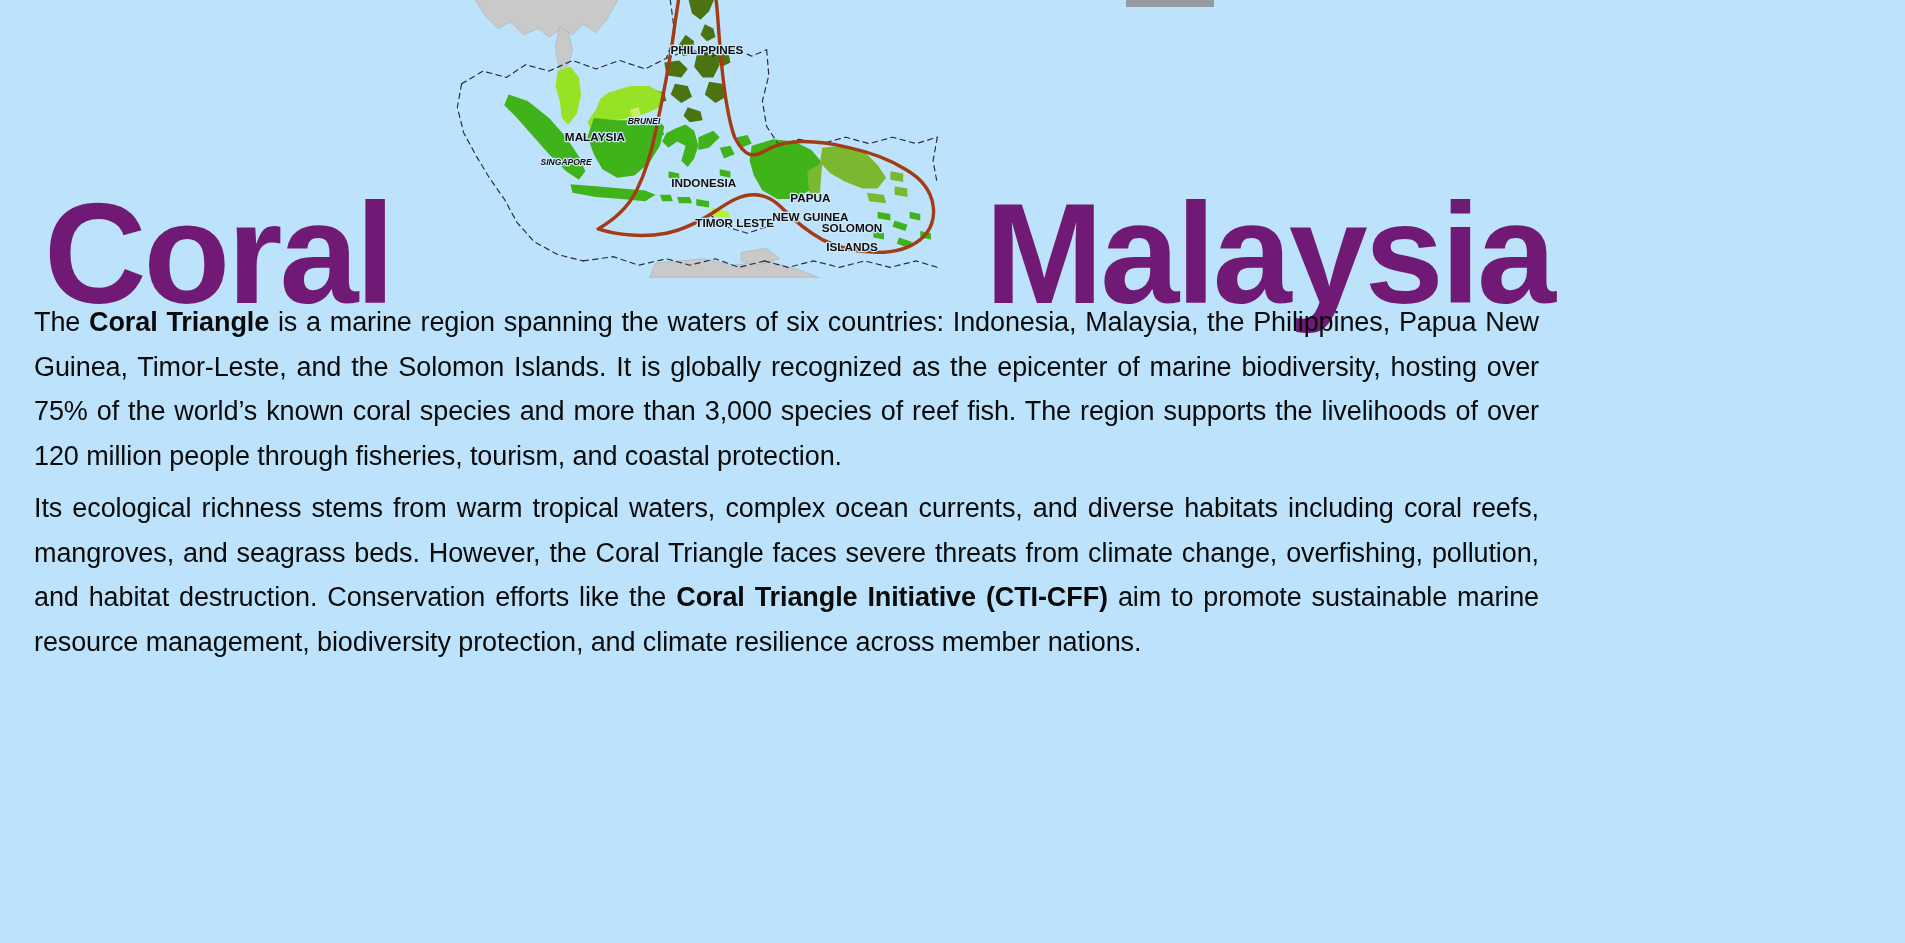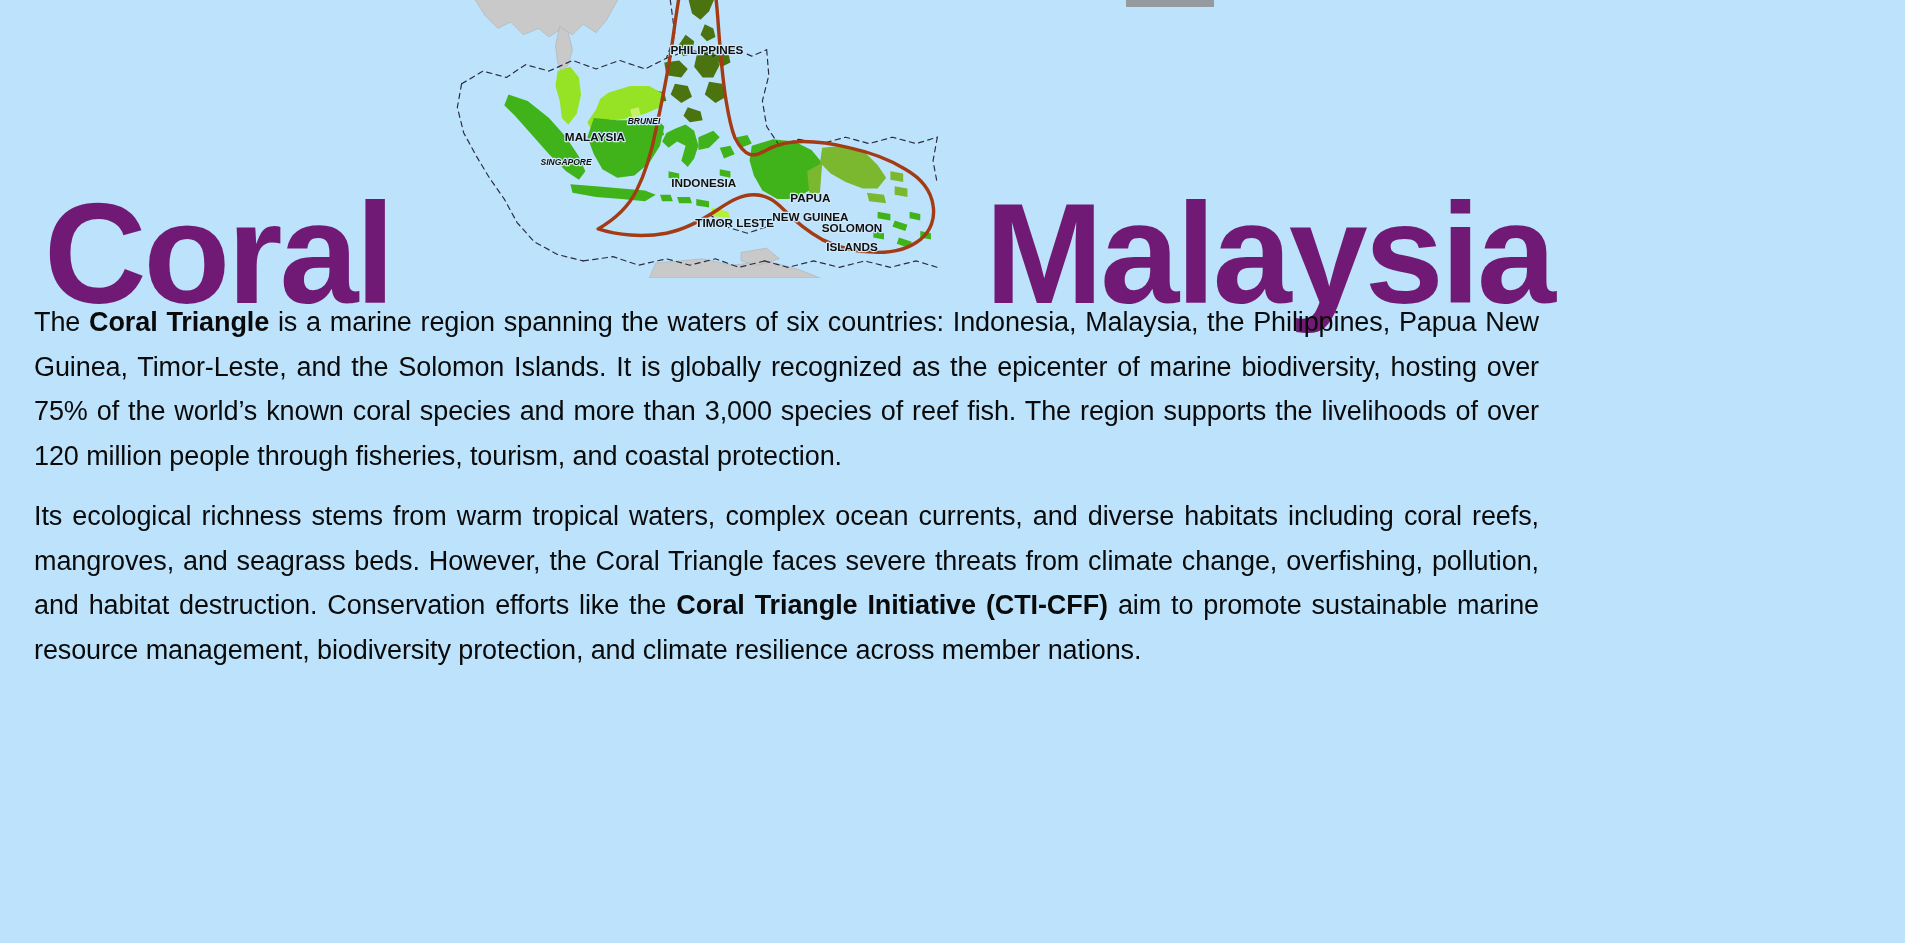--- a/index.html
+++ b/index.html
@@ -90,21 +90,21 @@
     font-size: 27px;
     line-height: 44.5px;
     color: #0a0a0a;
     text-align: justify;
     letter-spacing: -0.1px;
   }
   #article p b {
     font-weight: 700;
   }
   #article p.para-2 {
-    margin-top: 16px;
+    margin-top: 8px;
   }
 
   
   #map-artifact {
     position: absolute;
     left: 1126px;
     top: 0px;
     width: 88px;
     height: 7px;
     background: #8d8d8d;

